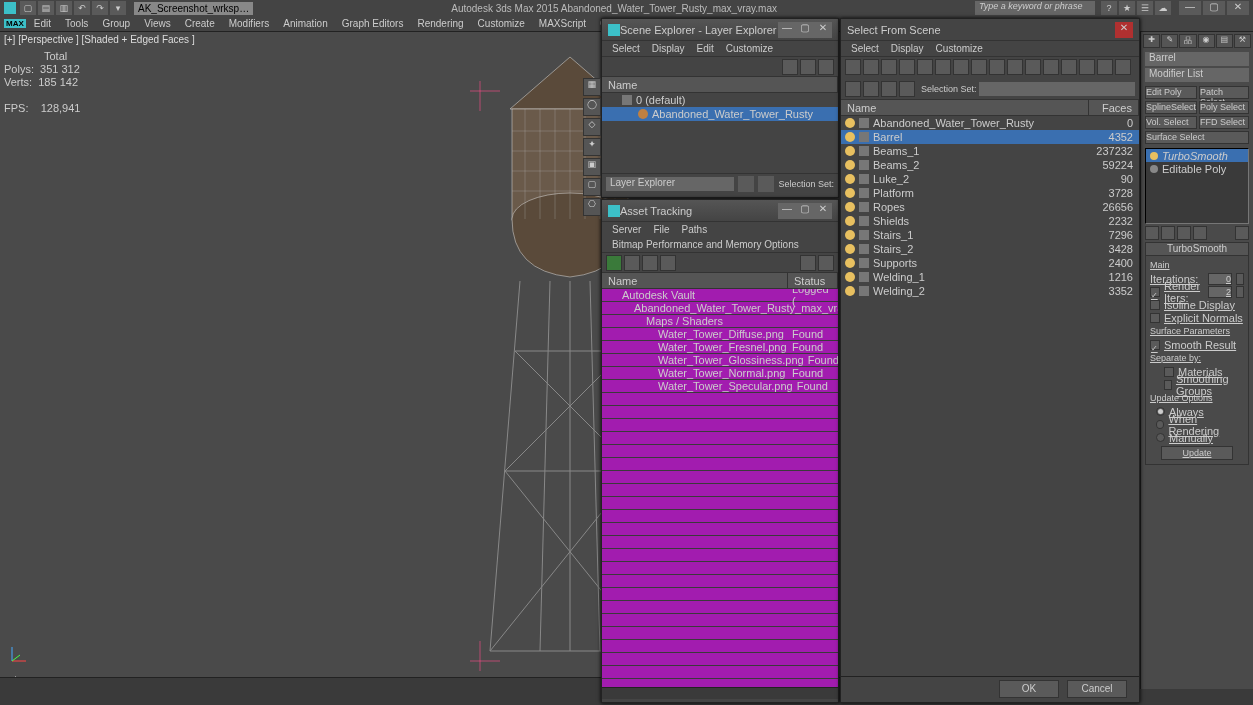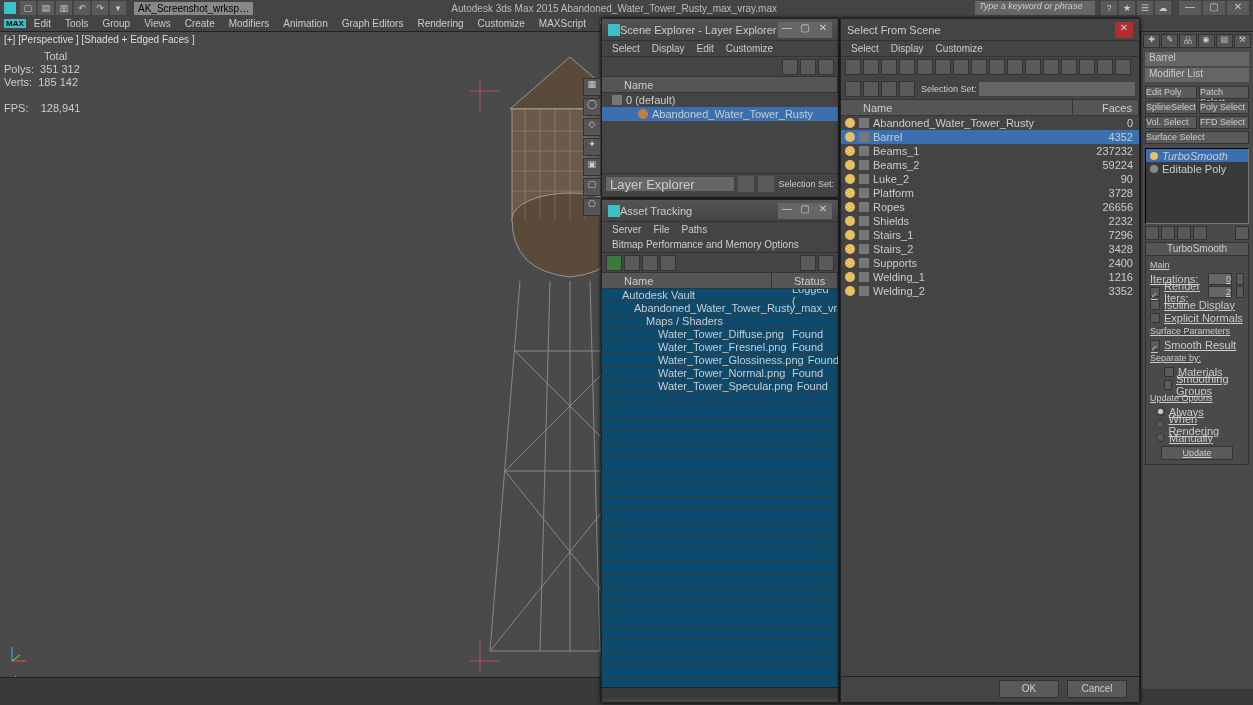--- a/index.html
+++ b/index.html
@@ -34,31 +34,31 @@
 .panel { position: absolute; background: #444; border: 1px solid #222; box-shadow: 0 0 4px #000; }
 .panel-header { height: 22px; background: linear-gradient(#555,#444); display: flex; align-items: center; padding: 0 6px; border-bottom: 1px solid #333; }
 .panel-header .title { flex: 1; font-size: 11px; }
 .panel-header .wbtn { width: 18px; height: 16px; background: #666; text-align: center; font-size: 10px; }
 .panel-menubar { height: 16px; display: flex; align-items: center; gap: 4px; padding: 0 6px; border-bottom: 1px solid #333; }
 .panel-menubar .m { font-size: 10px; padding: 0 4px; }
 .panel-toolbar { height: 20px; display: flex; align-items: center; gap: 2px; padding: 2px 4px; border-bottom: 1px solid #333; }
 .panel-toolbar .tb { width: 16px; height: 16px; background: #5a5a5a; border: 1px solid #333; }
 
 .col-head { height: 16px; background: #555; border-bottom: 1px solid #333; display: flex; font-size: 10px; }
-.col-head .c { padding: 0 6px; border-right: 1px solid #333; display: flex; align-items: center; margin-left: 16px; }
+.col-head .c { padding: 0 6px; border-right: 1px solid #333; display: flex; align-items: center; }
 .rows { overflow: auto; }
 .row { height: 14px; display: flex; align-items: center; font-size: 10px; padding-left: 4px; }
 .row.sel { background: #3a6fb0; color: #fff; }
 .row .ico { width: 10px; height: 10px; background: #e8c060; border-radius: 50%; margin-right: 4px; flex-shrink: 0; }
 .row .ico.sq { border-radius: 0; background: #777; }
 .row .nm { flex: 1; white-space: nowrap; overflow: hidden; }
 .row .faces { width: 50px; text-align: right; padding-right: 6px; }
 
 .selset-bar { height: 20px; display: flex; align-items: center; gap: 4px; padding: 0 4px; border-top: 1px solid #333; }
-.selset-bar .dd { flex: 1; height: 14px; background: #666; font-size: 13px; padding: 0 4px; }
+.selset-bar .dd { flex: 1; height: 14px; background: #666; font-size: 10px; padding: 0 4px; }
 
 .asset-row { height: 13px; display: flex; align-items: center; font-size: 10px; border-bottom: 1px solid #3a3a3a; }
 .asset-row .nm { flex: 1; padding-left: 20px; }
 .asset-row .nm.indent1 { padding-left: 32px; }
 .asset-row .nm.indent2 { padding-left: 44px; }
 .asset-row .nm.indent3 { padding-left: 56px; }
 .asset-row .st { width: 50px; padding: 0 4px; }
 
 .ok-cancel { height: 24px; border-top: 1px solid #222; display: flex; align-items: center; justify-content: flex-end; gap: 8px; padding: 0 12px; }
 .ok-cancel button { width: 60px; height: 18px; background: #5a5a5a; border: 1px solid #333; color: #ccc; font-size: 10px; }
@@ -314,21 +314,21 @@
   </div>
   <div class="panel-toolbar" style="justify-content:flex-end">
     <div class="tb"></div>
     <div class="tb"></div>
     <div class="tb"></div>
   </div>
   <div class="col-head">
       <div class="c" style="flex:1">Name</div>
     </div>
   <div class="rows" style="height:80px">
-    <div class="row" style="padding-left:10px">
+    <div class="row" style="padding-left:20px">
         <span class="ico sq"></span>
         <span class="nm">0 (default)</span>
       </div>
     <div class="row sel" style="padding-left:36px">
         <span class="ico" style="background:#c08040"></span>
         <span class="nm">Abandoned_Water_Tower_Rusty</span>
       </div>
   </div>
   <div class="selset-bar">
     <div class="dd">Layer Explorer</div>
@@ -358,21 +358,21 @@
     <div class="tb"></div>
     <div class="tb"></div>
     <div style="flex:1"></div>
     <div class="tb"></div>
     <div class="tb"></div>
   </div>
   <div class="col-head">
     <div class="c" style="flex:1">Name</div>
     <div class="c" style="width:50px">Status</div>
   </div>
-  <div class="rows" id="asset-rows" style="height:398px;background:#0c4a6e">
+  <div class="rows" id="asset-rows" style="height:398px;background:#a21caf">
       <div class="asset-row">
         <div class="nm indent0">Autodesk Vault</div>
         <div class="st">Logged (</div>
       </div>
       <div class="asset-row">
         <div class="nm indent1">Abandoned_Water_Tower_Rusty_max_vray.max</div>
       </div>
       <div class="asset-row">
         <div class="nm indent2">Maps / Shaders</div>
         <div class="st"></div>

